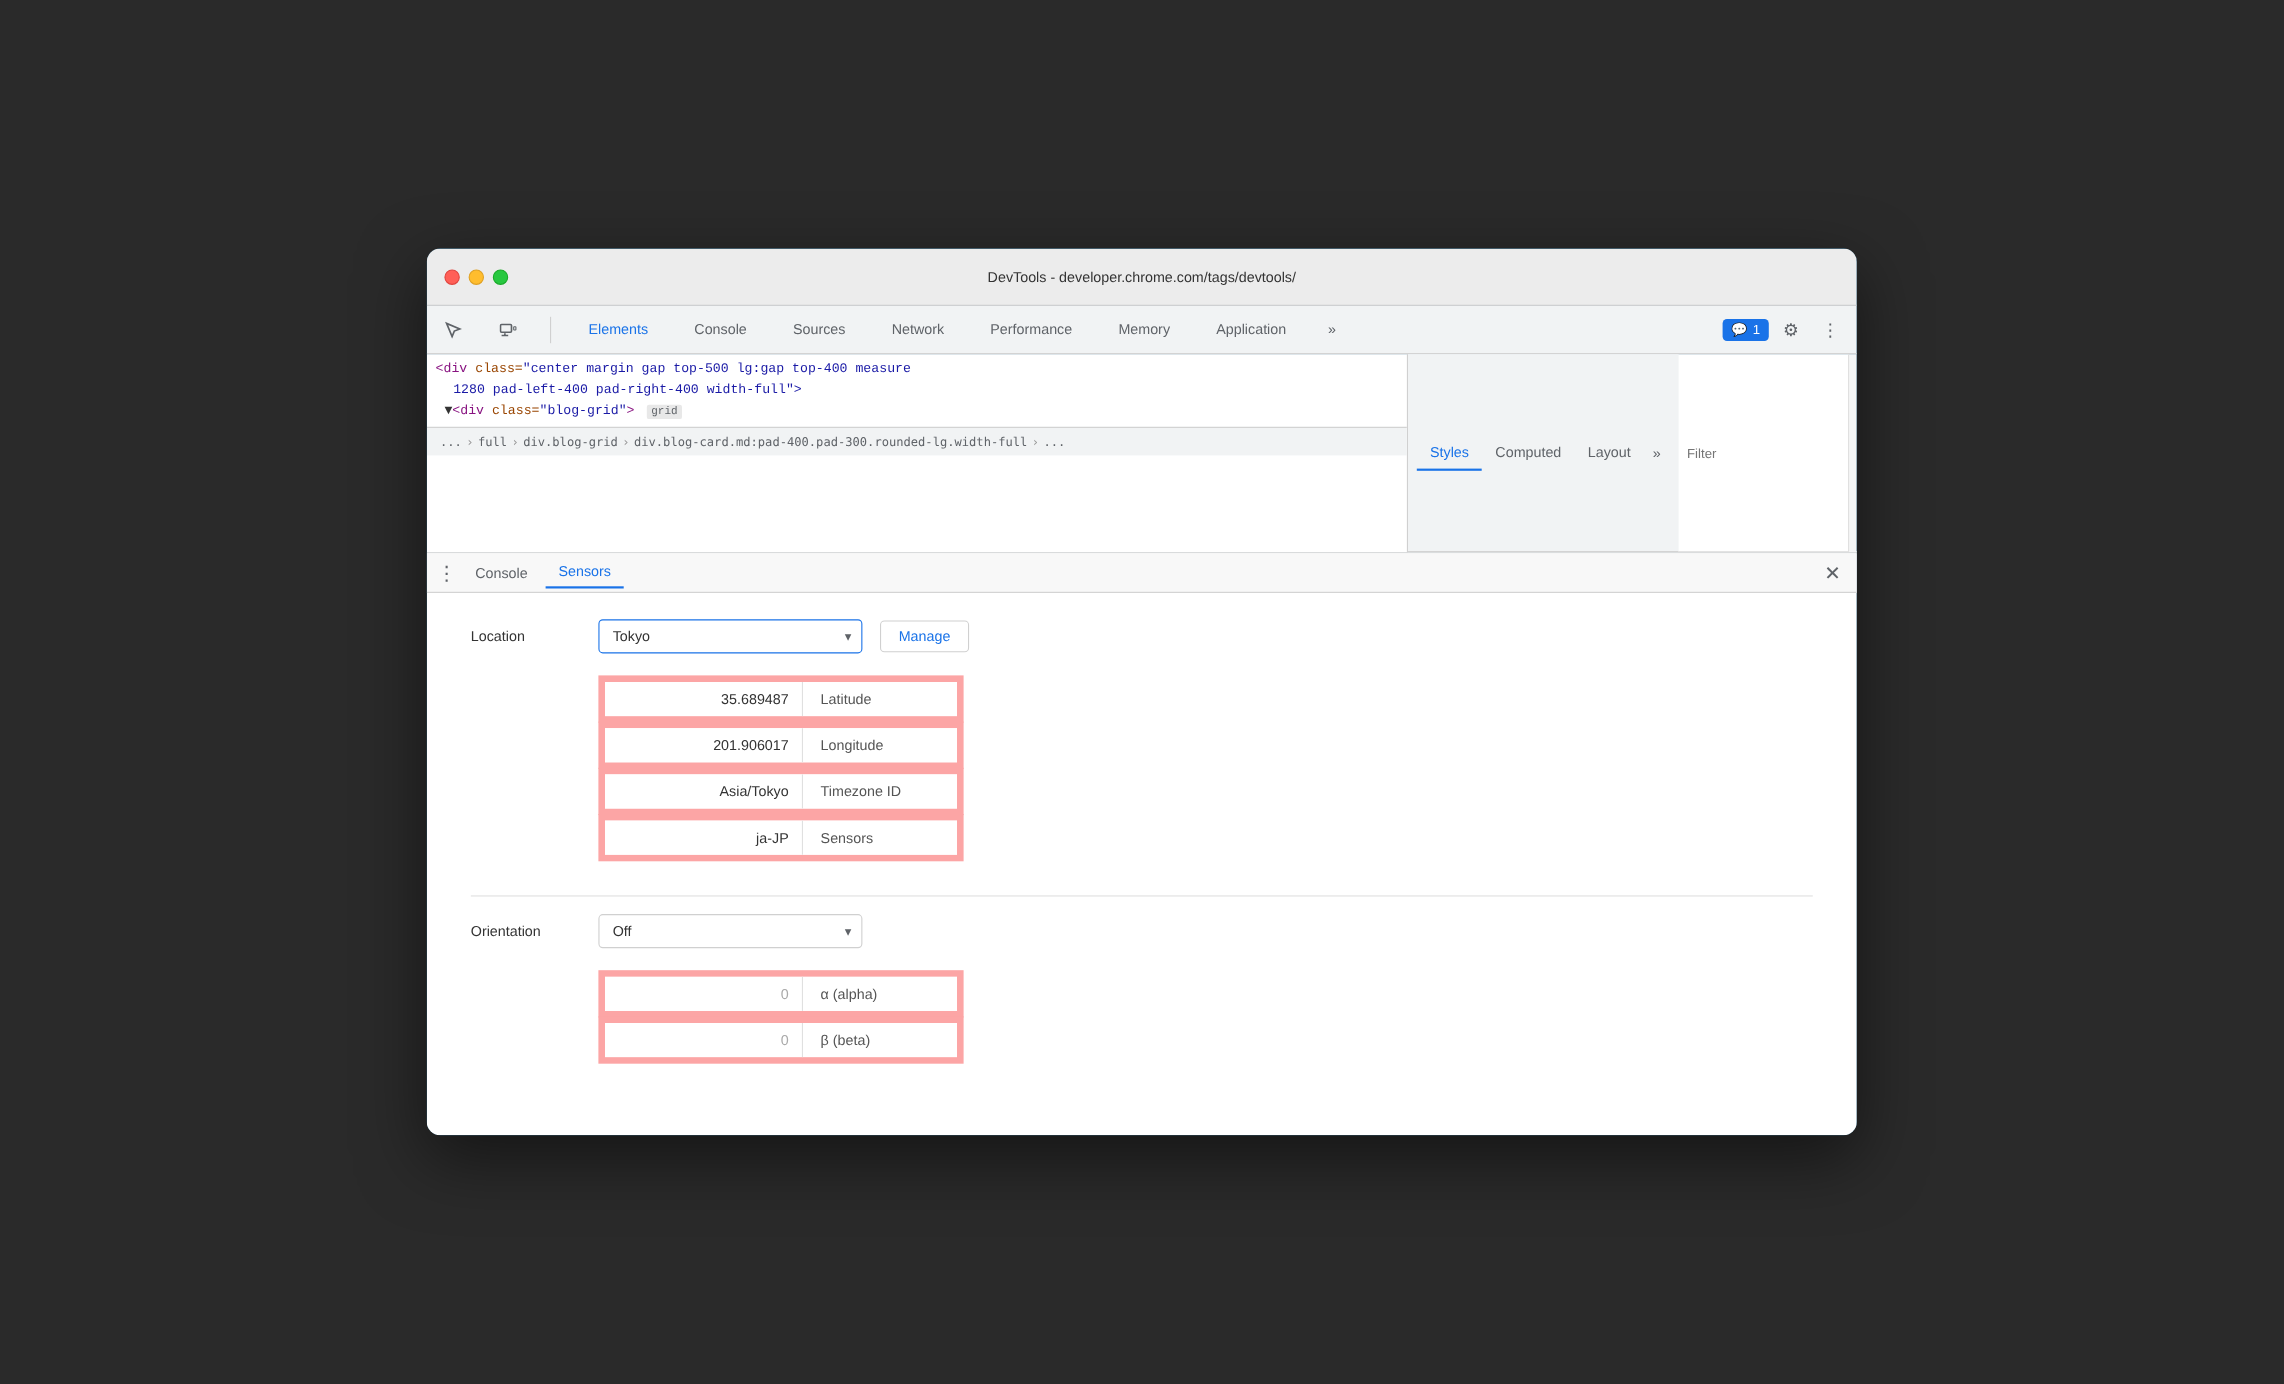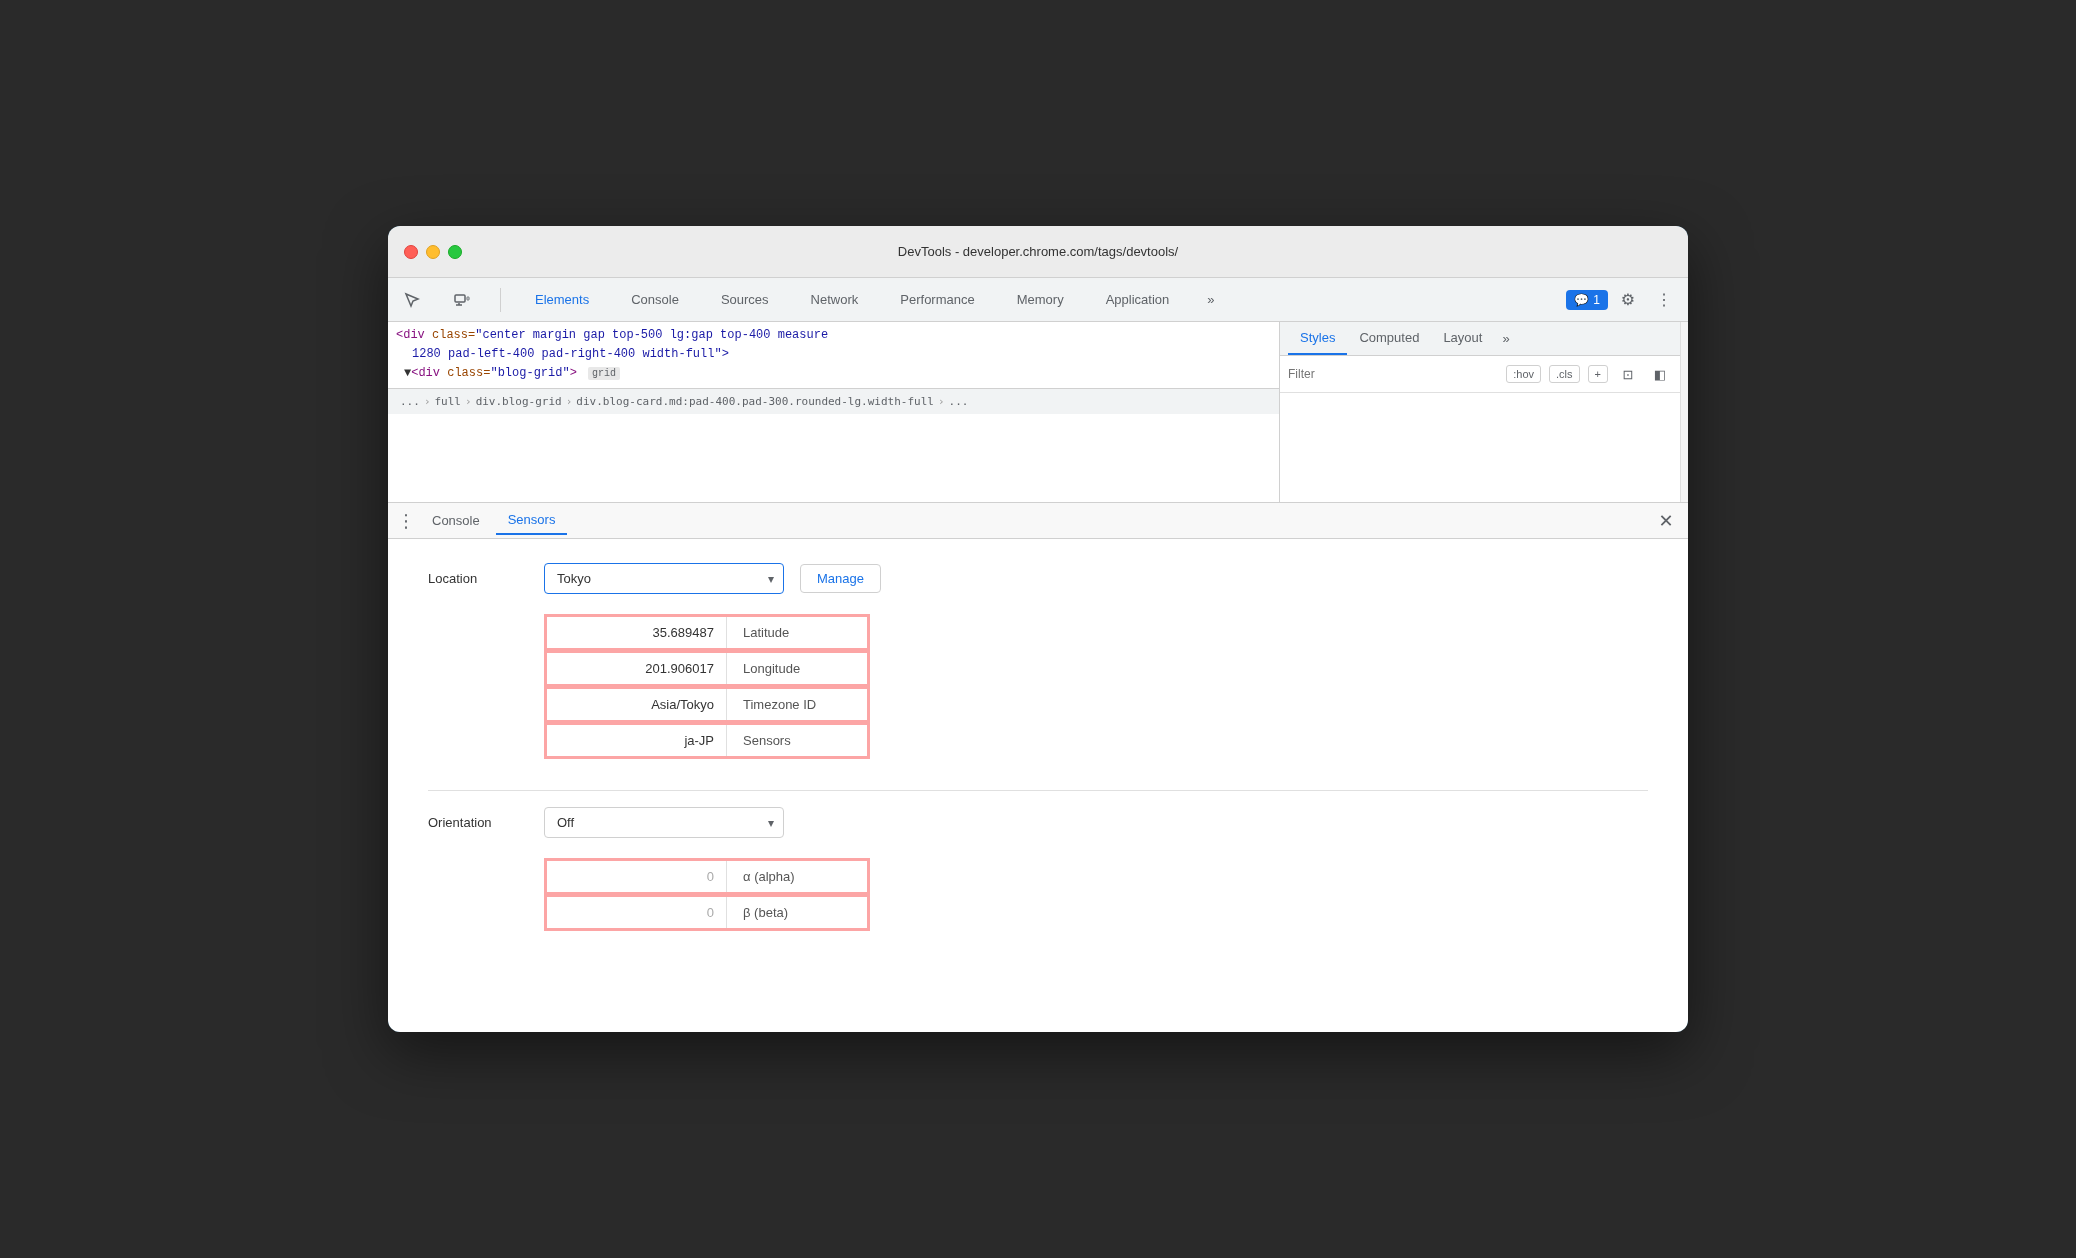--- a/index.html
+++ b/index.html
@@ -179,21 +179,21 @@
       cursor: pointer;
       white-space: nowrap;
     }
     .breadcrumb-sep { color: #999; }
 
     
     .styles-panel {
       width: 400px;
       background: white;
       display: flex;
-      flex-direction: column;
+      flex-direction: row;
     }
 
     .styles-tabs {
       display: flex;
       border-bottom: 1px solid #d0d0d0;
       padding: 0 8px;
       background: #f1f3f4;
       align-items: center;
     }
 
@@ -379,21 +379,21 @@
 
     
     .fields-grid {
       margin-left: 116px;
       display: inline-block;
     }
 
     .field-row {
       display: flex;
       align-items: center;
-      border: 3px solid #fca5a5;
+      border: 6px solid #fca5a5;
       margin-bottom: -1px;
     }
 
     .field-value {
       width: 180px;
       padding: 8px 12px;
       font-size: 13px;
       color: #333;
       text-align: right;
       border-right: 1px solid #e0e0e0;

